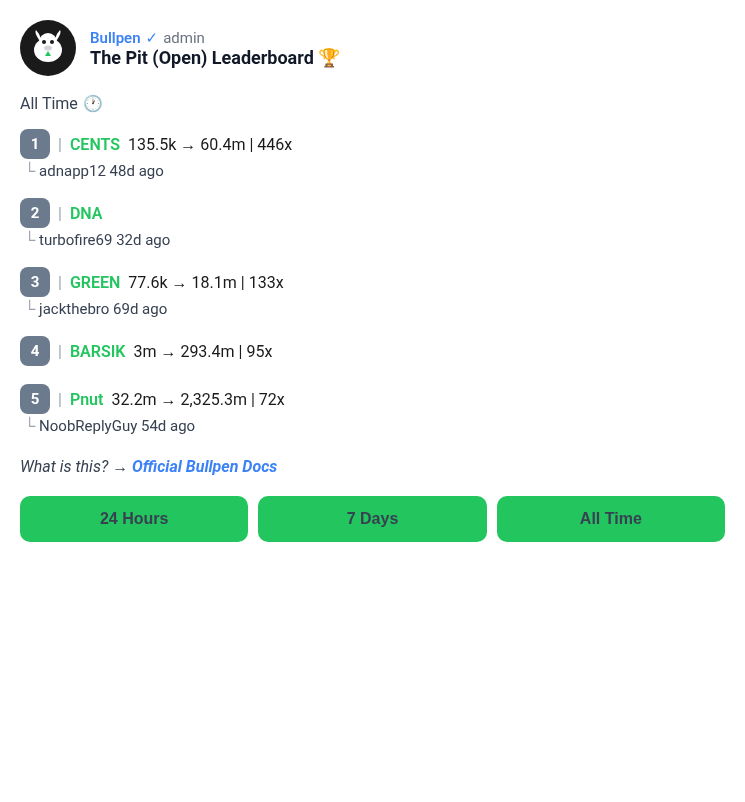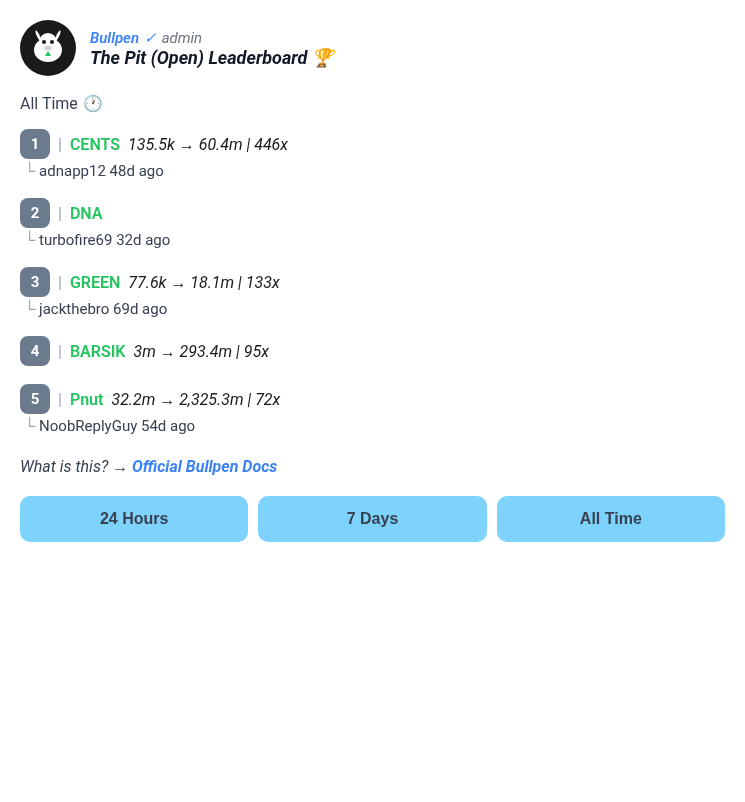--- a/index.html
+++ b/index.html
@@ -33,21 +33,20 @@
     }
 
     .avatar svg {
       width: 44px;
       height: 44px;
     }
 
     .header-info {
       display: flex;
       flex-direction: column;
-      font-style: italic;
     }
 
     .header-top {
       display: flex;
       align-items: center;
       gap: 5px;
       font-size: 15px;
     }
 
     .username {
@@ -120,21 +119,20 @@
     }
 
     .token-name {
       color: #22c55e;
       font-weight: 600;
     }
 
     .entry-stats {
       color: #1a1a1a;
       font-size: 16px;
-      font-style: italic;
     }
 
     .entry-sub {
       font-size: 15px;
       color: #374151;
       padding-left: 4px;
     }
 
     .corner-char {
       color: #9ca3af;
@@ -154,21 +152,21 @@
       font-style: italic;
       font-weight: bold;
     }
 
     .time-buttons {
       display: flex;
       gap: 10px;
     }
 
     .time-btn {
-      background: #7dd3fc;
+      background: #22c55e;
       border: none;
       border-radius: 10px;
       padding: 14px 28px;
       font-size: 16px;
       font-weight: 600;
       color: #374151;
       cursor: pointer;
       flex: 1;
       text-align: center;
     }

